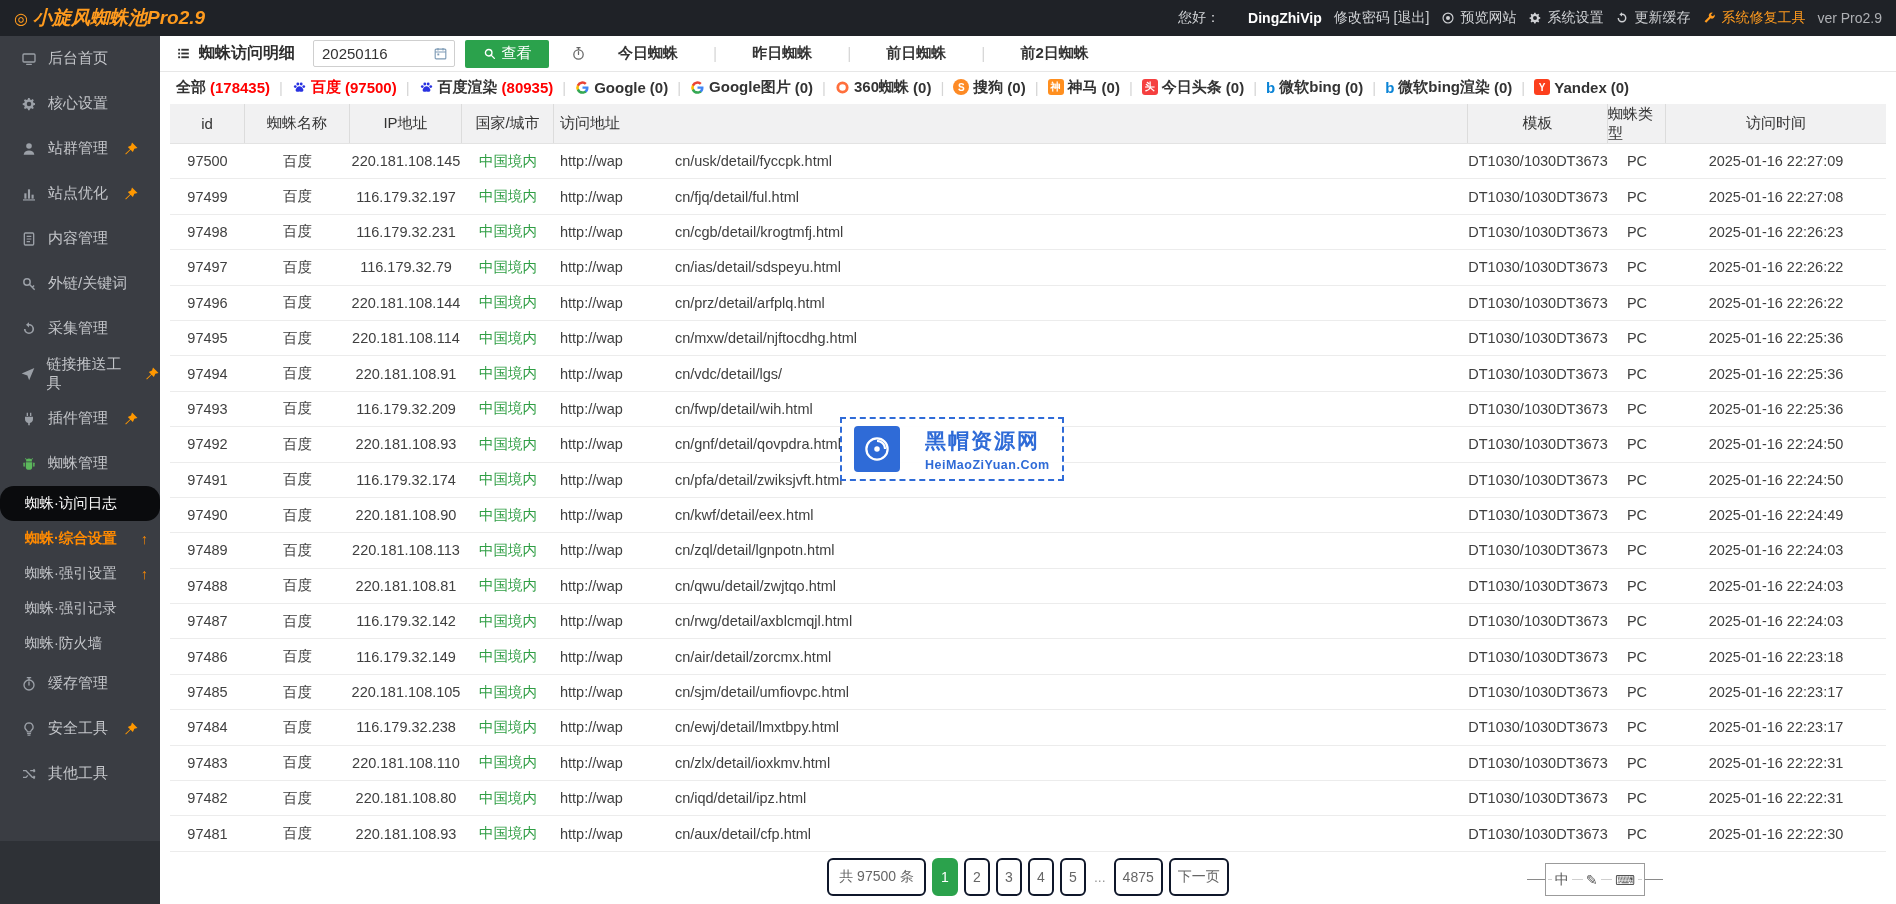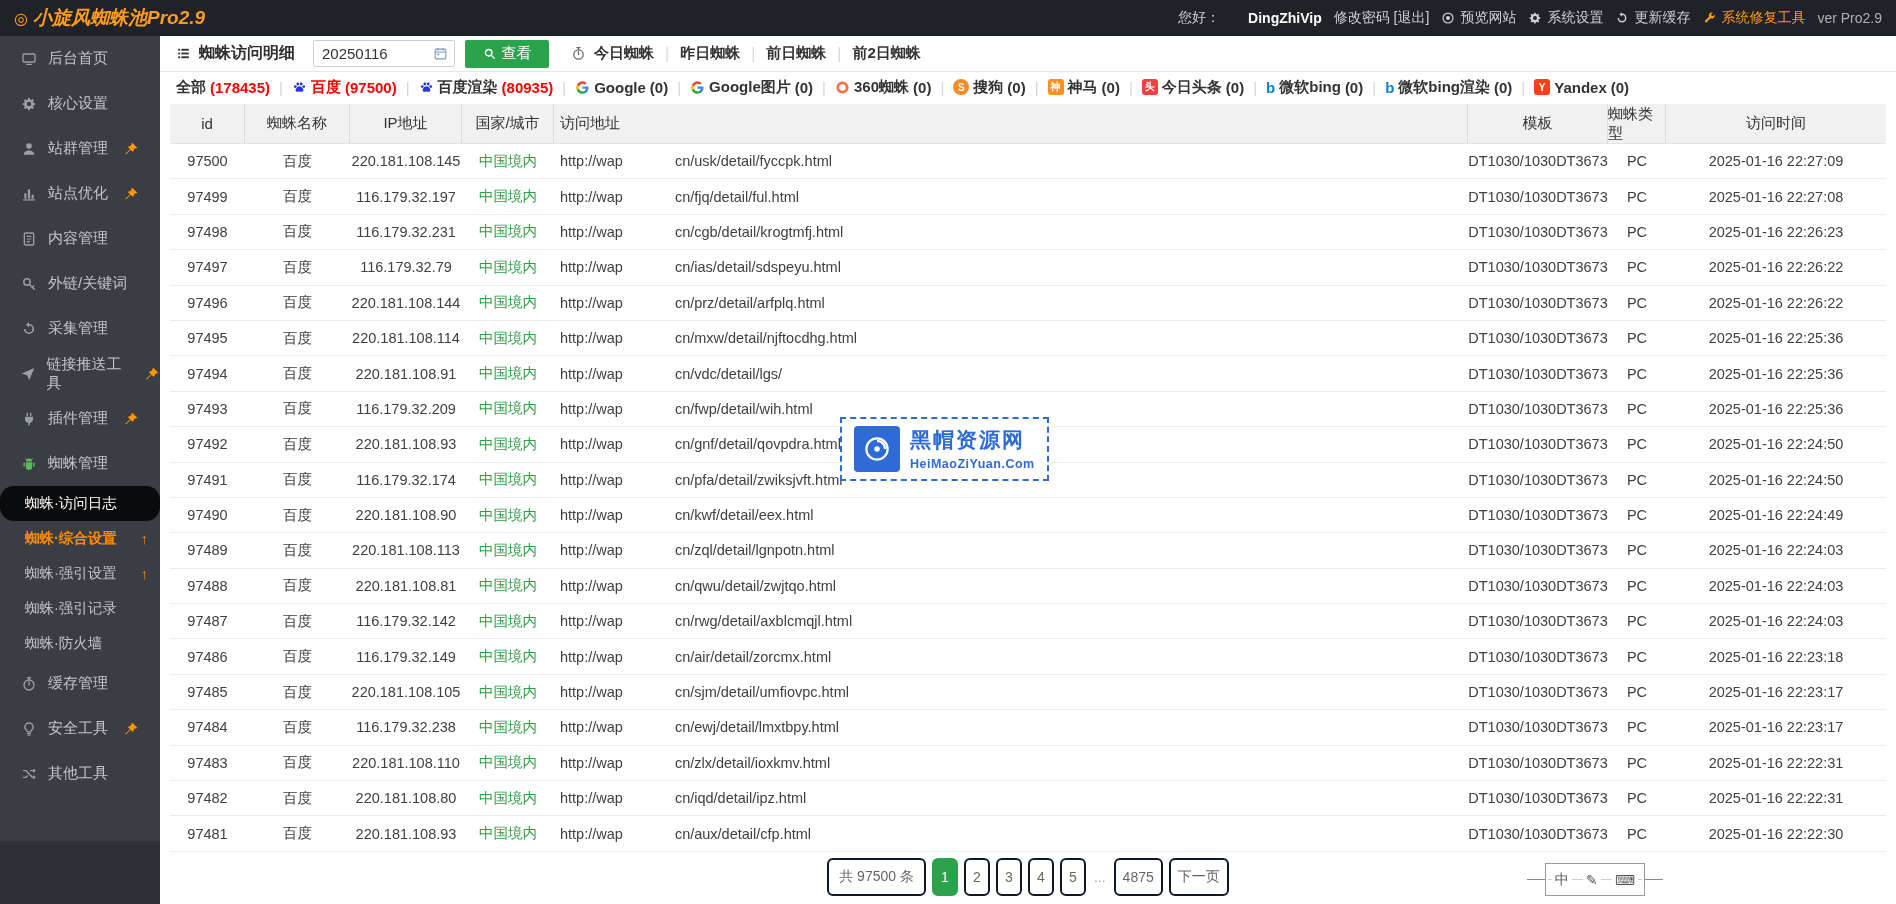--- a/index.html
+++ b/index.html
@@ -44,21 +44,21 @@
     border-bottom:1px solid #e7e7e7;display:flex;align-items:center;padding-left:16px;}
   #toolbar .t-icon{color:#333;display:flex;}
   .t-title{font-size:16px;font-weight:bold;color:#2d2d2d;margin-left:8px;}
   .date-wrap{position:relative;margin-left:18px;display:flex;align-items:center;justify-content:center;}
   .date-input{width:142px;height:27px;border:1px solid #cfcfcf;border-radius:2px;
     font-family:"Liberation Sans","DejaVu Sans",sans-serif;font-size:15px;color:#333;padding:0 30px 0 8px;}
   .date-wrap .icon{position:absolute;right:7px;color:#7d9ab5;cursor:pointer;}
   .view-btn{margin-left:10px;width:84px;height:28px;background:var(--green);border:none;border-radius:2px;
     color:#fff;font-size:15px;display:flex;align-items:center;justify-content:center;gap:6px;cursor:pointer;}
   .view-btn svg{width:13px;height:13px;}
-  .tabs{display:flex;align-items:center;margin-left:22px;}
+  .tabs{display:flex;align-items:center;margin-left:22px;gap:24px;}
   .tabs .icon{color:#666;margin-right:8px;display:flex;}
   .tab{font-size:15px;font-weight:bold;color:#333;cursor:pointer;}
   .tab-sep{color:#d8d8d8;margin:0 11px;font-weight:normal;}
 
   
   #filterbar{position:absolute;left:160px;top:72px;right:0;height:30px;display:flex;align-items:center;
     padding-left:16px;font-size:15px;font-weight:bold;color:#333;}
   .f-item{display:flex;align-items:center;gap:4px;cursor:pointer;white-space:nowrap;}
   .f-sep{color:#d5d5d5;margin:0 9px;font-weight:normal;}
   .f-red{color:var(--red);}
@@ -77,21 +77,21 @@
   .td{display:flex;align-items:center;justify-content:center;font-size:14.5px;color:#404040;
     overflow:hidden;white-space:nowrap;}
   .c0{width:75px}.c1{width:105px}.c2{width:112px}.c3{width:92px}
   .c4{flex:1;justify-content:flex-start;padding-left:6px;}
   .c5{width:140px}.c6{width:58px}.c7{width:220px}
   .country{color:var(--cgreen);}
   .redact{display:inline-block;width:52px;height:20px;background:#fff;}
 
   
   #watermark{position:absolute;left:840px;top:417px;border:2px dashed var(--blue);
-    background:rgba(255,255,255,.92);display:flex;gap:10px;padding:7px 12px;}
+    background:rgba(255,255,255,.92);display:flex;align-items:center;gap:25px;padding:7px 12px;}
   .wm-logo{width:46px;height:46px;background:var(--blue);border-radius:4px;
     display:flex;align-items:center;justify-content:center;}
   .wm-logo svg{width:30px;height:30px;}
   .wm-title{font-size:21px;font-weight:bold;color:var(--blue);letter-spacing:2px;}
   .wm-sub{font-size:12.5px;font-weight:bold;color:var(--blue);margin-top:3px;letter-spacing:.5px;}
 
   
   #pagination{position:absolute;left:160px;top:858px;right:0;display:flex;align-items:center;
     justify-content:center;gap:6px;font-size:14px;color:#666;}
   .pg-box{height:38px;min-width:26px;border:2px solid #0f172a;border-radius:6px;background:#fff;

